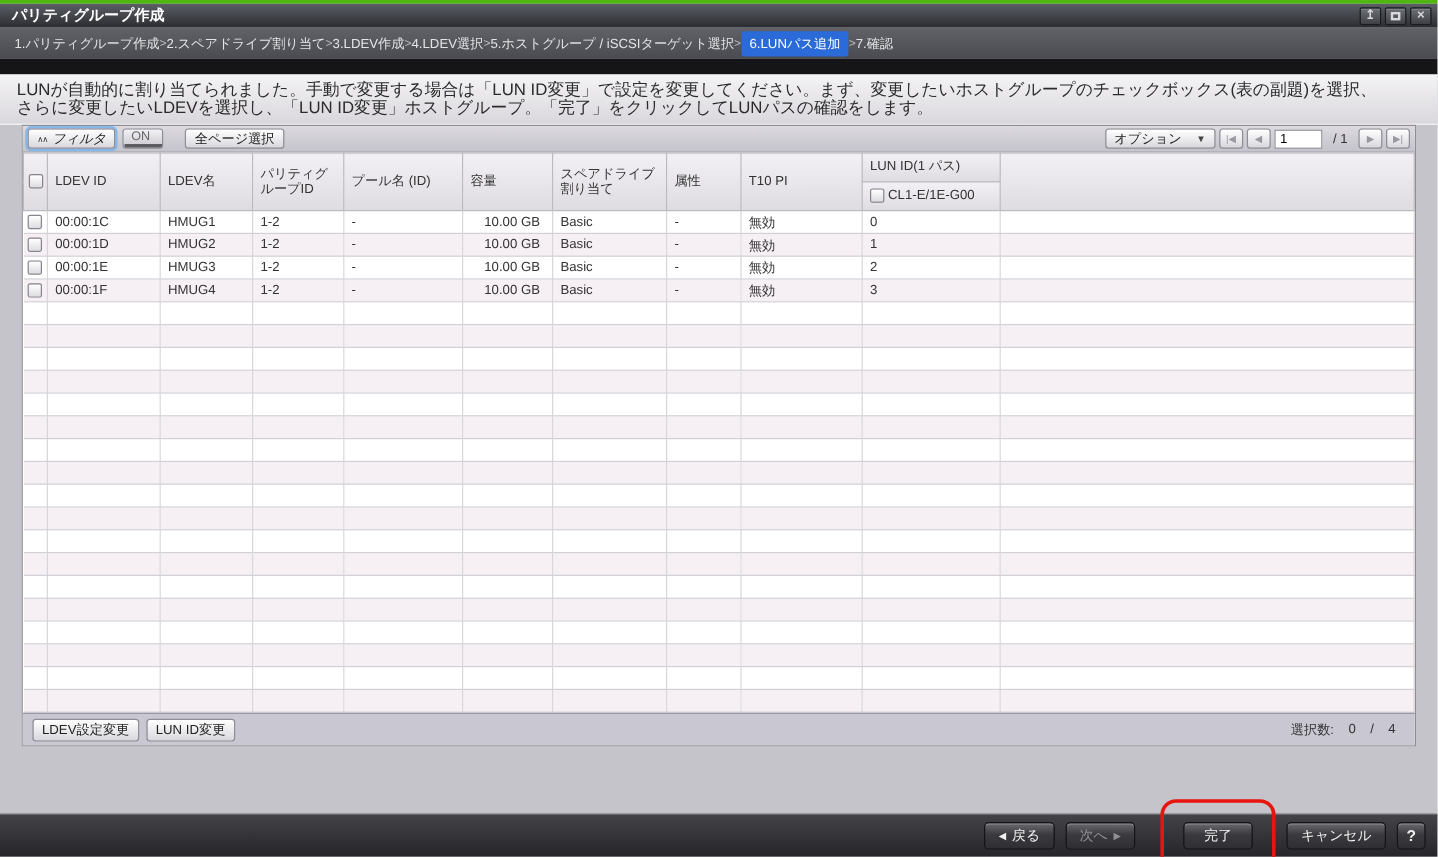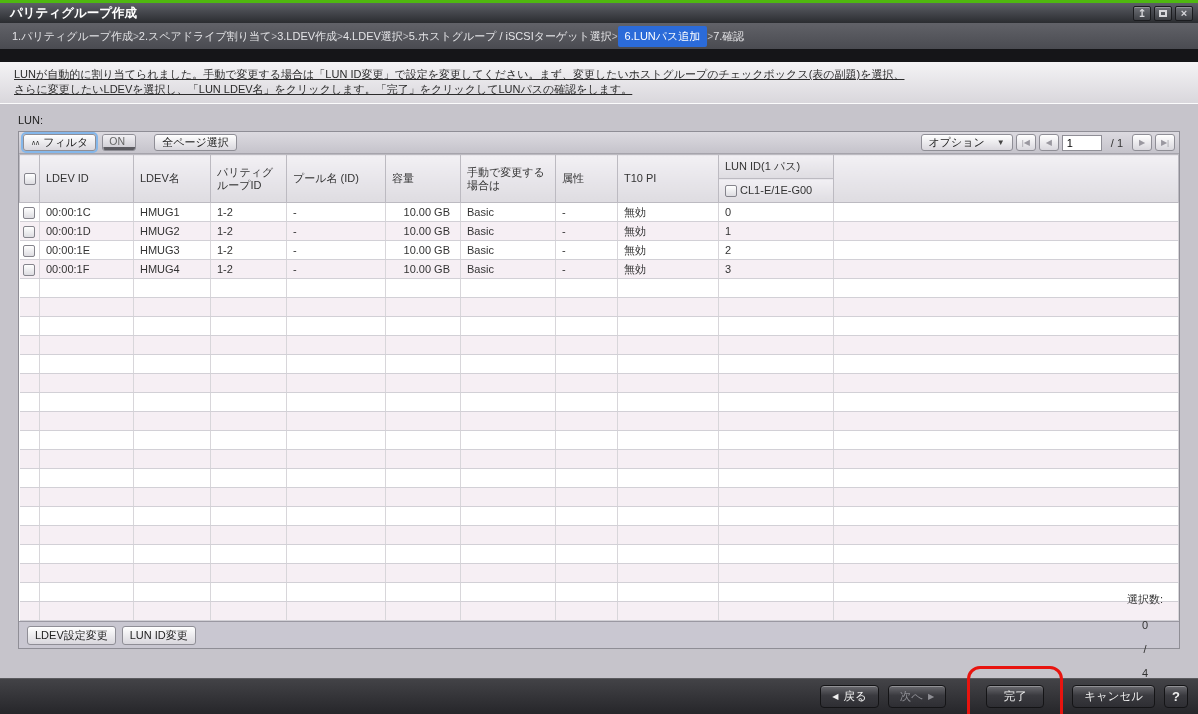--- a/index.html
+++ b/index.html
@@ -34,21 +34,21 @@
     padding:0 12px; color:#e4e4e7; font-size:11px; white-space:nowrap;
   }
   .step.active { background:#2b6bd9; color:#fff; padding:3px 7px; border-radius:2px; }
   .step-sep { color:#bdbdc2; font-size:10px; }
   .blackstrip { height:13px; flex:0 0 13px; background:#151518; }
   
   .infostrip {
     height:42px; flex:0 0 42px;
     background:linear-gradient(#f4f3f5,#d9d7dc);
     border-bottom:1px solid #fbfbfc;
-    padding:5px 14px; font-size:11px; color:#2b2b2b; line-height:15px;text-decoration:underline;
+    padding:5px 14px; font-size:14px; color:#2b2b2b; line-height:15px;
   }
   
   .content { flex:1 1 auto; padding:0 18px; }
   .lun-label { margin-top:10px; margin-bottom:5px; font-size:11px; color:#222; }
   .panel { width:1162px; border:1px solid #8f8e96; background:#fff; }
   .panel-title {
     height:21px; background:linear-gradient(#7b7d84,#34363c);
     color:#fff; font-size:12.5px; font-weight:bold;
     display:flex; align-items:center; padding:0 10px;
   }
@@ -58,21 +58,21 @@
     border-bottom:1px solid #a6a4ac;
     display:flex; align-items:center; padding:0 4px; gap:4px; font-size:11px;
   }
   .btn-light {
     background:linear-gradient(#ffffff,#d9d7dd);
     border:1px solid #8f8e96; border-radius:3px;
     height:17px; padding:0 7px; font-size:11px; color:#222;
     display:inline-flex; align-items:center; gap:4px;
     box-shadow:inset 0 1px 0 #fff; cursor:default; white-space:nowrap;
   }
-  .btn-filter { box-shadow:0 0 0 2px #85b7ea, inset 0 1px 0 #fff; }
+  .btn-filter { box-shadow:0 0 0 2px #85b7ea, inset 0 1px 0 #fff;font-style:italic; }
   .filter-glyph { font-size:7px; letter-spacing:-1px; color:#333; }
   .seg { display:inline-flex; height:17px; border:1px solid #8f8e96; border-radius:3px; overflow:hidden; margin-left:2px;flex-direction:column; }
   .seg-on  { background:linear-gradient(#f2f1f4,#d2d0d6); color:#666; padding:0 6px; font-size:10.5px; display:flex; align-items:center; }
   .seg-off { background:linear-gradient(#5d5c62,#3f3e44); color:#fff; padding:12px 5px; font-size:10.5px; display:flex; align-items:center; border-left:1px solid #8f8e96;font-weight:bold; }
   .gap10 { width:10px; }
   .toolbar-right { margin-left:auto; display:flex; align-items:center; gap:3px; }
   .opt-arrow { font-size:8px; color:#444; margin-left:8px; }
   .pager-btn { width:20px; padding:0; justify-content:center; color:#9a98a0; font-size:8px; }
   .page-input {
     width:40px; height:16px; border:1px solid #8f8e96; font-size:11px;
@@ -100,21 +100,21 @@
     border:1px solid #85848c; border-radius:2px;
     background:linear-gradient(#ffffff,#dddce1);
     vertical-align:middle;
   }
   
   .panel-footer {
     height:27px; background:#c9c7d1; border-top:1px solid #9a98a2;
     display:flex; align-items:center; gap:6px; padding:0 8px; font-size:11px;
   }
   .panel-footer .btn-light { height:19px; }
-  .sel-count { margin-left:auto; color:#333; display:flex; gap:12px; align-items:center; padding-right:8px;flex-direction:column; }
+  .sel-count { margin-left:auto; color:#333; display:flex; gap:12px; align-items:center; padding-right:8px; }
   
   .bottombar {
     height:36px; flex:0 0 36px;
     background:linear-gradient(#434347,#26262a);
     border-top:1px solid #5a5a5e;
     display:flex; align-items:center; justify-content:flex-end;
     gap:9px; padding:0 10px;
   }
   .btn-dark {
     height:23px; min-width:58px; padding:0 11px;
@@ -159,25 +159,24 @@
     <span class="step">5.ホストグループ / iSCSIターゲット選択</span>
     <span class="step-sep">&gt;</span>
     <span class="step active">6.LUNパス追加</span>
     <span class="step-sep">&gt;</span>
     <span class="step">7.確認</span>
   </div>
 <div class="blackstrip"></div>
 
 <div class="infostrip">
   <div>LUNが自動的に割り当てられました。手動で変更する場合は「LUN ID変更」で設定を変更してください。まず、変更したいホストグループのチェックボックス(表の副題)を選択、</div>
-  <div>さらに変更したいLDEVを選択し、「LUN LDEV名」をクリックします。「完了」をクリックしてLUNパスの確認をします。</div>
+  <div>さらに変更したいLDEVを選択し、「LUN ID変更」ホストグループ。「完了」をクリックしてLUNパスの確認をします。</div>
 </div>
 
 <div class="content">
-  <div class="lun-label">LUN:</div>
 
   <div class="panel">
 
     <div class="toolbar">
       <span class="btn-light btn-filter">
         <span class="filter-glyph">∧∧</span>
         <span>フィルタ</span>
       </span>
       <span class="seg">
         <span class="seg-on">ON</span>
@@ -223,21 +222,21 @@
           <col>
       </colgroup>
       <thead>
         <tr class="h1">
           <th rowspan="2" class="chk-col"><span class="checkbox"></span></th>
           <th rowspan="2">LDEV ID</th>
           <th rowspan="2">LDEV名</th>
           <th rowspan="2">パリティグループID</th>
           <th rowspan="2">プール名 (ID)</th>
           <th rowspan="2">容量</th>
-          <th rowspan="2">手動で変更する場合は</th>
+          <th rowspan="2">スペアドライブ割り当て</th>
           <th rowspan="2">属性</th>
           <th rowspan="2">T10 PI</th>
           <th>LUN ID(1 パス)</th>
           <th rowspan="2"></th>
         </tr>
         <tr class="h1">
           <th>
             <span class="checkbox"></span>
             <span>CL1-E/1E-G00</span>
           </th>

